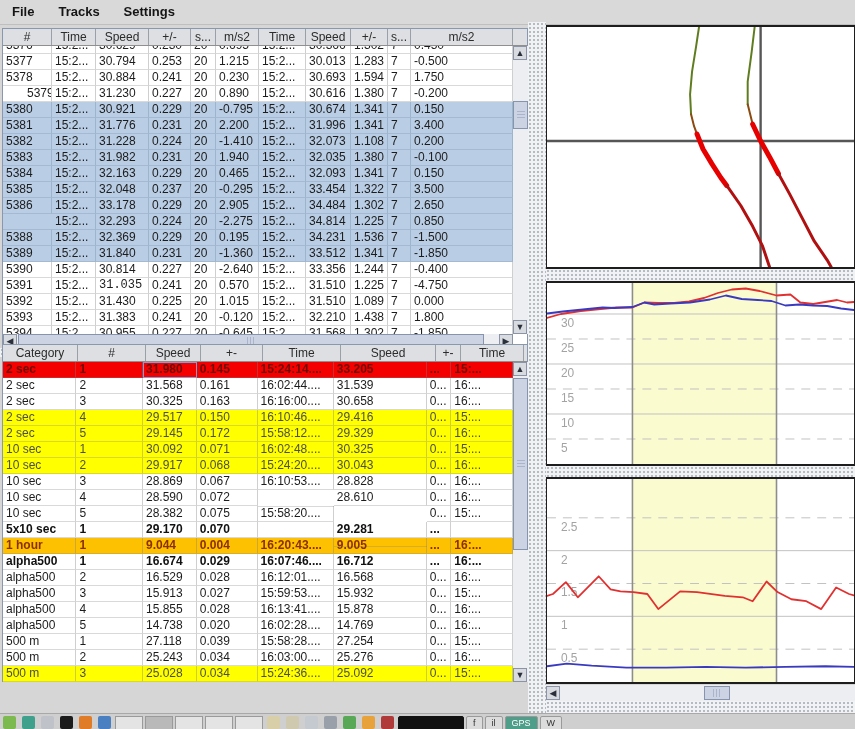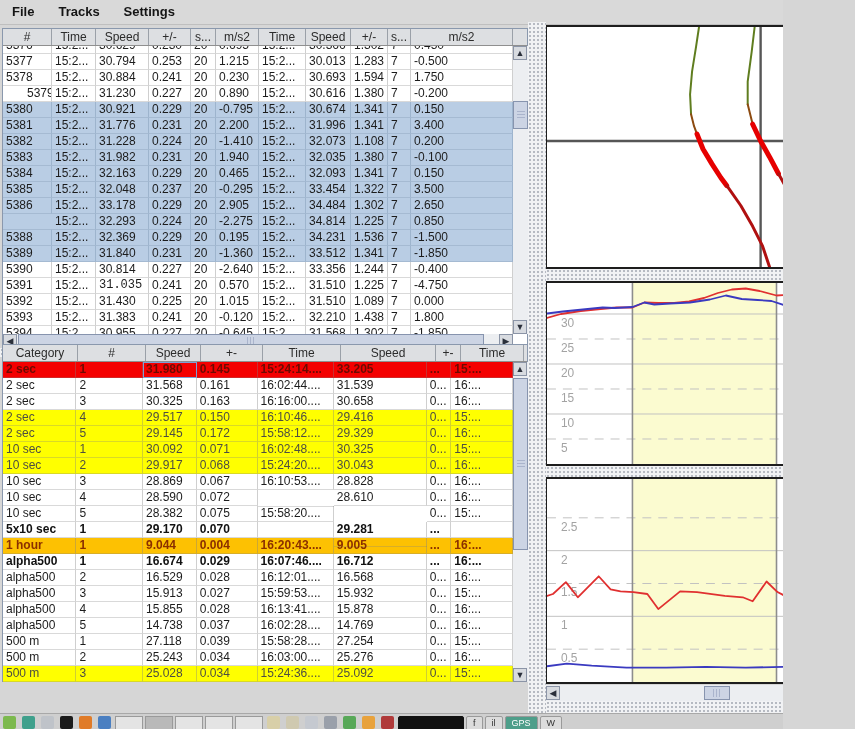--- a/index.html
+++ b/index.html
@@ -1,16 +1,16 @@
 <!DOCTYPE html>
 <html><head>
 <meta charset="utf-8">
 <style>
   html,body{margin:0;padding:0;background:#d6d6d6;}
-  #app{position:relative;width:783px;height:729px;overflow:hidden;
+  #app{position:relative;width:855px;height:729px;overflow:hidden;
        font-family:"Liberation Sans",sans-serif;background:#d6d6d6;}
 
   
   .menubar{position:absolute;left:0;top:0;width:855px;height:24px;background:#d9d9d9;
            border-bottom:1px solid #bfbfbf;display:flex;align-items:center;gap:0;}
   .menu-item{font-size:13px;font-weight:bold;color:#141414;padding:3px 12px 4px 12px;cursor:default;}
 
   
   .pane{position:absolute;background:#fff;border:1px solid #8a98ad;box-sizing:border-box;}
   .tbl-header{display:flex;height:17px;background:#dddfe2;border-bottom:1px solid #8f8f8f;box-sizing:border-box;}
@@ -526,21 +526,21 @@
           <div class="td" style="width: 62px;">0.028</div>
           <div class="td" style="width: 78px;">16:13:41....</div>
           <div class="td" style="width: 95px;">15.878</div>
           <div class="td" style="width: 25px;">0...</div>
           <div class="td" style="width: 63px;">16:...</div>
         </div>
         <div class="tr ">
           <div class="td" style="width: 75px;">alpha500</div>
           <div class="td" style="width: 68px;">5</div>
           <div class="td" style="width: 55px;">14.738</div>
-          <div class="td" style="width: 62px;">0.037</div>
+          <div class="td" style="width: 62px;">0.020</div>
           <div class="td" style="width: 78px;">16:02:28....</div>
           <div class="td" style="width: 95px;">14.769</div>
           <div class="td" style="width: 25px;">0...</div>
           <div class="td" style="width: 63px;">16:...</div>
         </div>
         <div class="tr ">
           <div class="td" style="width: 75px;">500 m</div>
           <div class="td" style="width: 68px;">1</div>
           <div class="td" style="width: 55px;">27.118</div>
           <div class="td" style="width: 62px;">0.039</div>

